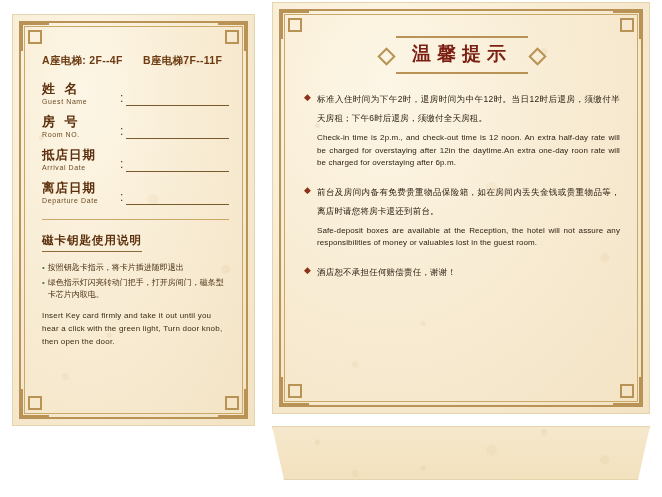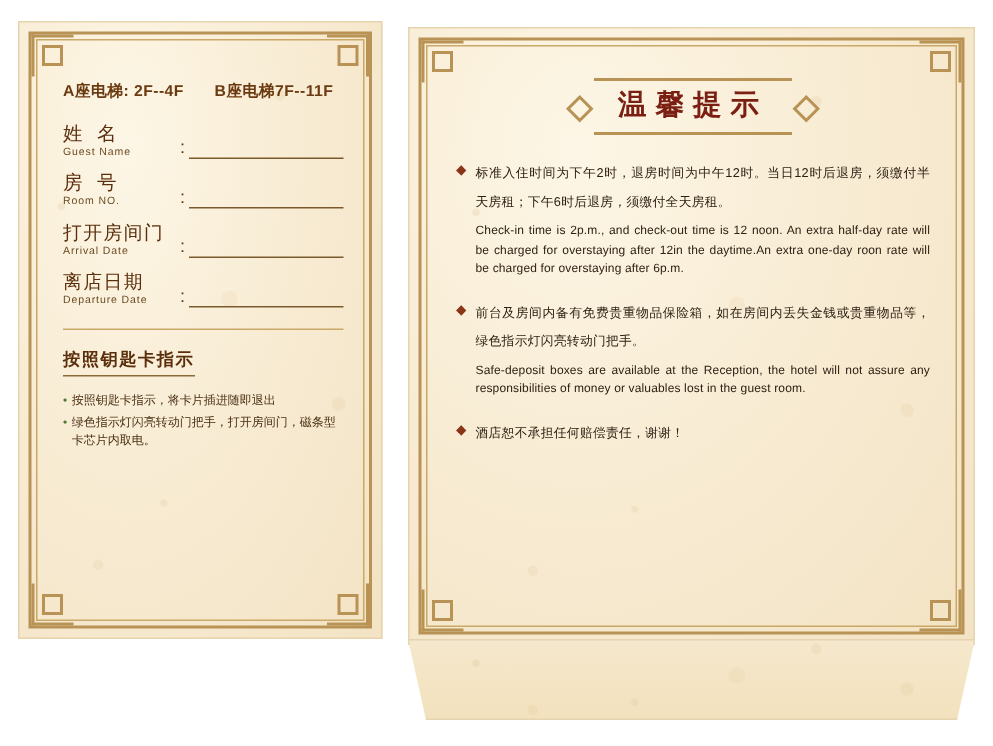--- a/index.html
+++ b/index.html
@@ -12,21 +12,21 @@
   .sheet{position:relative;width:662px;height:497px;border-radius:27px;}
 
   
   .panel{
     position:absolute;
     background:
       radial-gradient(ellipse at 30% 20%, #fdf6e6 0%, #f8ecd4 45%, #f3e3c4 100%);
     box-shadow:0 0 0 1px #e6d4ae inset;
   }
   .panel-left{left:12px;top:14px;width:243px;height:412px;}
-  .panel-right{left:272px;top:18px;width:378px;height:412px;}
+  .panel-right{left:272px;top:2px;width:378px;height:412px;}
 
   
   .flap{
     position:absolute;left:272px;top:426px;width:378px;height:54px;
     background:linear-gradient(180deg,#f6e8cd 0%, #f2e1bd 100%);
     clip-path:polygon(0 0,378px 0,366px 54px,12px 54px);
     box-shadow:0 0 0 1px #e6d4ae inset;
   }
 
   
@@ -70,21 +70,21 @@
   
   .content-left{position:absolute;left:30px;top:40px;right:26px;}
   .elevator{
     font-size:10.5px;font-weight:bold;color:#6b3a10;letter-spacing:.3px;
     white-space:nowrap;margin-bottom:14px;
   }
   .elevator .gap{display:inline-block;width:14px;}
 
   .field{display:flex;align-items:flex-end;margin-bottom:9px;}
   .field .labels{width:78px;flex:none;}
-  .field .cn{font-size:13px;font-weight:normal;color:#5b2f0c;letter-spacing:3px;line-height:14px;}
+  .field .cn{font-size:13px;font-weight:bold;color:#5b2f0c;letter-spacing:3px;line-height:14px;}
   .field .cn.small{font-size:12.5px;letter-spacing:1px;}
   .field .en{font-size:7px;color:#6b4a22;letter-spacing:.6px;line-height:9px;margin-top:1px;}
   .field .colon{font-size:12px;color:#5b2f0c;padding:0 3px 1px 0;}
   .field .line{flex:1;border-bottom:1px solid #7a5a2c;height:13px;}
 
   .divider{height:1px;background:#c9a868;margin:14px 0 10px;}
 
   .sub-title{
     font-size:11.5px;font-weight:bold;color:#5b2f0c;letter-spacing:1px;
     border-bottom:1px solid #8a6a36;display:inline-block;padding-bottom:3px;margin-bottom:10px;
@@ -167,49 +167,50 @@
         <div class="labels">
           <div class="cn">房  号</div>
           <div class="en">Room  NO.</div>
         </div>
         <div class="colon">:</div>
         <div class="line"></div>
       </div>
 
       <div class="field">
         <div class="labels">
-          <div class="cn small">打开房间门</div>
+          <div class="cn small">抵店日期</div>
           <div class="en">Arrival  Date</div>
         </div>
         <div class="colon">:</div>
         <div class="line"></div>
       </div>
 
       <div class="field">
         <div class="labels">
           <div class="cn small">离店日期</div>
           <div class="en">Departure Date</div>
         </div>
         <div class="colon">:</div>
         <div class="line"></div>
       </div>
 
       <div class="divider"></div>
 
-      <div class="sub-title">按照钥匙卡指示</div>
+      <div class="sub-title">磁卡钥匙使用说明</div>
 
       <div class="bullet-line">
         <span class="dot">•</span>
         <span>按照钥匙卡指示，将卡片插进随即退出</span>
       </div>
       <div class="bullet-line">
         <span class="dot">•</span>
         <span>绿色指示灯闪亮转动门把手，打开房间门，磁条型卡芯片内取电。</span>
       </div>
 
+      <div class="en-block">Insert Key card firmly and take it out until you hear a click with the green light, Turn door knob, then open the door.</div>
     </div>
   </div>
 
   <div class="panel panel-right">
     <div class="texture"></div>
     <div class="border-outer"></div>
     <div class="border-inner"></div>
     <div class="corner c-tl"></div>
     <div class="corner c-tr"></div>
     <div class="corner c-bl"></div>
@@ -224,21 +225,21 @@
         <div class="dia">◆</div>
         <div class="item-body">
           <div class="cn-para">标准入住时间为下午2时，退房时间为中午12时。当日12时后退房，须缴付半天房租；下午6时后退房，须缴付全天房租。</div>
           <div class="en-para">Check-in time is 2p.m., and check-out time is 12 noon. An extra half-day rate will be charged for overstaying after 12in the daytime.An extra one-day roon rate will be charged for overstaying after 6p.m.</div>
         </div>
       </div>
 
       <div class="item">
         <div class="dia">◆</div>
         <div class="item-body">
-          <div class="cn-para">前台及房间内备有免费贵重物品保险箱，如在房间内丢失金钱或贵重物品等，绿色指示灯闪亮转动门把手。</div>
+          <div class="cn-para">前台及房间内备有免费贵重物品保险箱，如在房间内丢失金钱或贵重物品等，离店时请您将房卡退还到前台。</div>
           <div class="en-para">Safe-deposit boxes are available at the Reception, the hotel will not assure any responsibilities of money or valuables lost in the guest room.</div>
         </div>
       </div>
 
       <div class="item">
         <div class="dia">◆</div>
         <div class="item-body">
           <div class="cn-para">酒店恕不承担任何赔偿责任，谢谢！</div>
         </div>
       </div>

